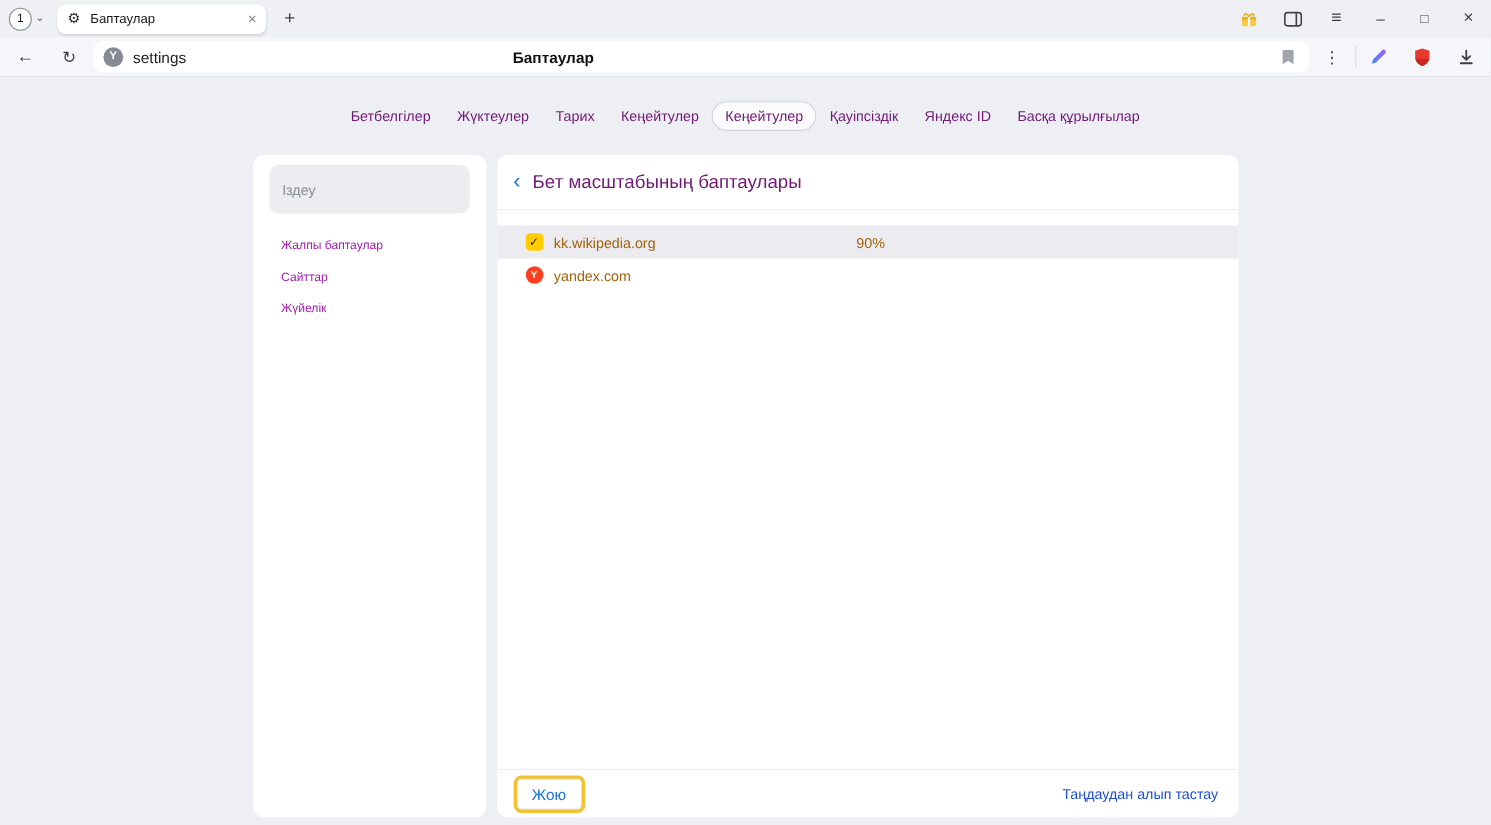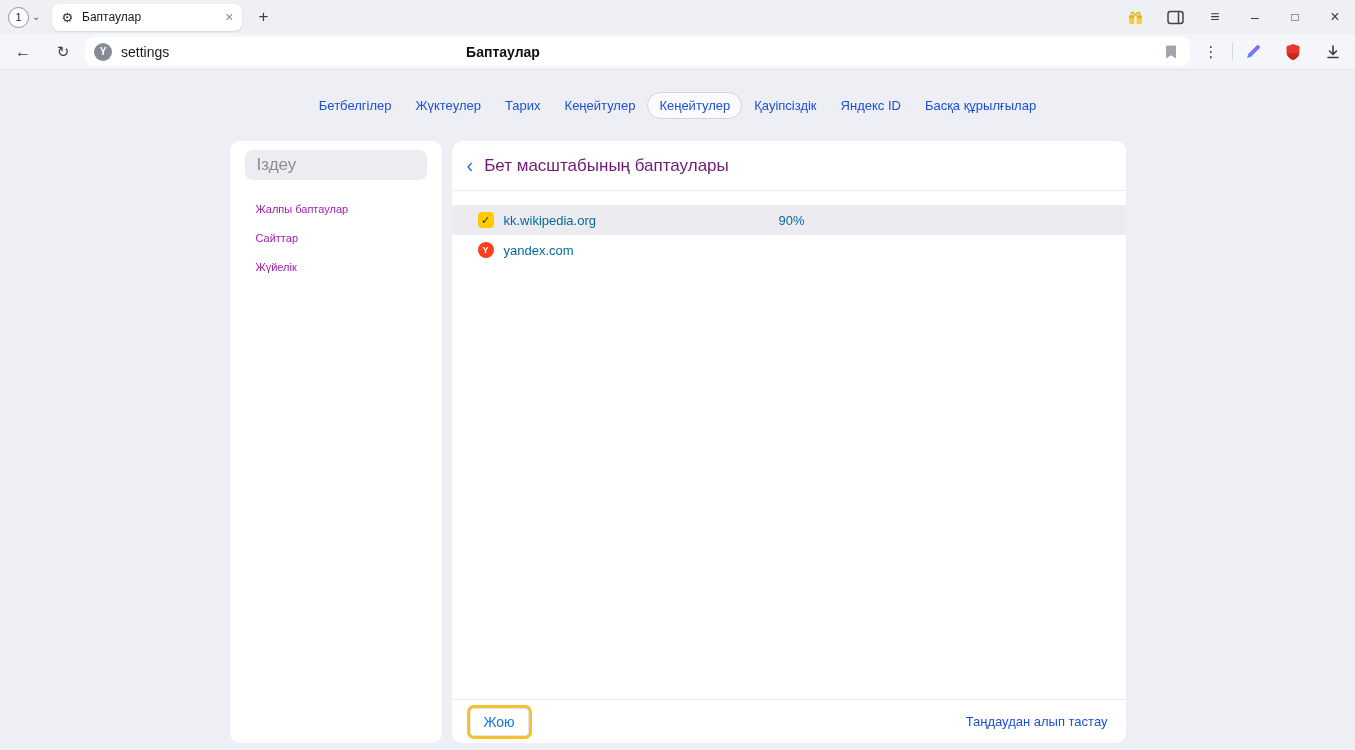--- a/index.html
+++ b/index.html
@@ -32,42 +32,42 @@
   .bookmark{position:absolute;right:13px;top:50%;transform:translateY(-50%);cursor:pointer;display:flex;}
   .toolrt{position:absolute;right:0;top:0;width:165px;height:35px;}
   .toolrt .kebab{position:absolute;left:8px;top:0;width:26px;height:35px;display:flex;align-items:center;justify-content:center;font-size:15px;color:#3a3d42;cursor:pointer;}
   .tooldiv{position:absolute;left:42px;top:8px;width:1px;height:19px;background:#d7d9de;}
   .toolicon{position:absolute;top:0;height:35px;width:28px;display:flex;align-items:center;justify-content:center;cursor:pointer;}
   .ti-pen{left:49px;} .ti-shield{left:89px;} .ti-dl{left:129px;}
 
   
   .page{flex:1;background:#edeff4;display:flex;flex-direction:column;align-items:center;overflow:hidden;}
   .navrow{margin-top:22px;display:flex;align-items:center;}
-  .navtab{padding:5px 11px;font-size:13px;color:#1d4ed8;cursor:pointer;border:1px solid transparent;border-radius:14px;white-space:nowrap;}
+  .navtab{padding:5px 11px;font-size:13px;color:#701a75;cursor:pointer;border:1px solid transparent;border-radius:14px;white-space:nowrap;}
   .navtab.active{background:#fbfbfd;border:1px solid #d2d4da;}
   .content{display:flex;gap:10px;margin-top:22px;}
   .card{background:#fff;border-radius:10px;}
 
   .sidebar{width:212px;height:602px;padding:9px 15px 14px 15px;}
   .searchwrap{width:100%;}
-  .searchwrap input{width:100%;height:30px;background:#ececf1;border:none;border-radius:8px;padding:0 12px;font-size:17px;color:#4c1d95;outline:none;}
+  .searchwrap input{width:100%;height:44px;background:#ececf1;border:none;border-radius:8px;padding:0 12px;font-size:13px;color:#4c1d95;outline:none;}
   .searchwrap input::placeholder{color:#8a8e96;}
   .menu{margin-top:14px;}
   .sbitem{height:29px;display:flex;align-items:center;padding:0 11px;font-size:11px;color:#a21caf;cursor:pointer;border-radius:6px;}
 
   .main{width:674px;height:602px;display:flex;flex-direction:column;}
   .mainhead{height:50px;display:flex;align-items:center;padding:0 15px;border-bottom:1px solid #ebecef;flex:0 0 auto;}
   .backchev{color:#1673df;font-size:20px;margin-right:11px;cursor:pointer;line-height:1;padding-bottom:2px;}
   .maintitle{color:#701a75;font-size:17px;white-space:nowrap;}
   .rows{margin-top:14px;}
   .zrow{height:30px;display:grid;grid-template-columns:16px 265px auto;column-gap:10px;align-items:center;padding-left:26px;font-size:13px;cursor:pointer;}
   .zrow.selected{background:#ececf0;}
   .cbx{width:16px;height:16px;border-radius:4px;background:#ffcc00;color:#2a2100;font-size:11px;font-weight:bold;display:flex;align-items:center;justify-content:center;}
   .yico{width:16px;height:16px;border-radius:50%;background:#fc3f1d;color:#fff;font-size:9px;font-weight:bold;display:flex;align-items:center;justify-content:center;}
-  .site,.zoomv{color:#0369a1;}
+  .site,.zoomv{color:#a16207;}
   .mainspacer{flex:1;}
   .mainfoot{height:44px;border-top:1px solid #ebecef;display:flex;align-items:center;justify-content:space-between;padding:0 18px;flex:0 0 auto;}
   .delbtn{background:#fff;color:#1673df;font-size:14px;padding:5px 13px;border:1px solid #e6e7ea;border-radius:4px;box-shadow:0 0 0 3px #f2c230;cursor:pointer;font-family:inherit;}
   .deselect{color:#1d4ed8;font-size:13px;cursor:pointer;text-decoration:none;}
 </style>
 </head>
 <body>
 
 <div class="window">
 

